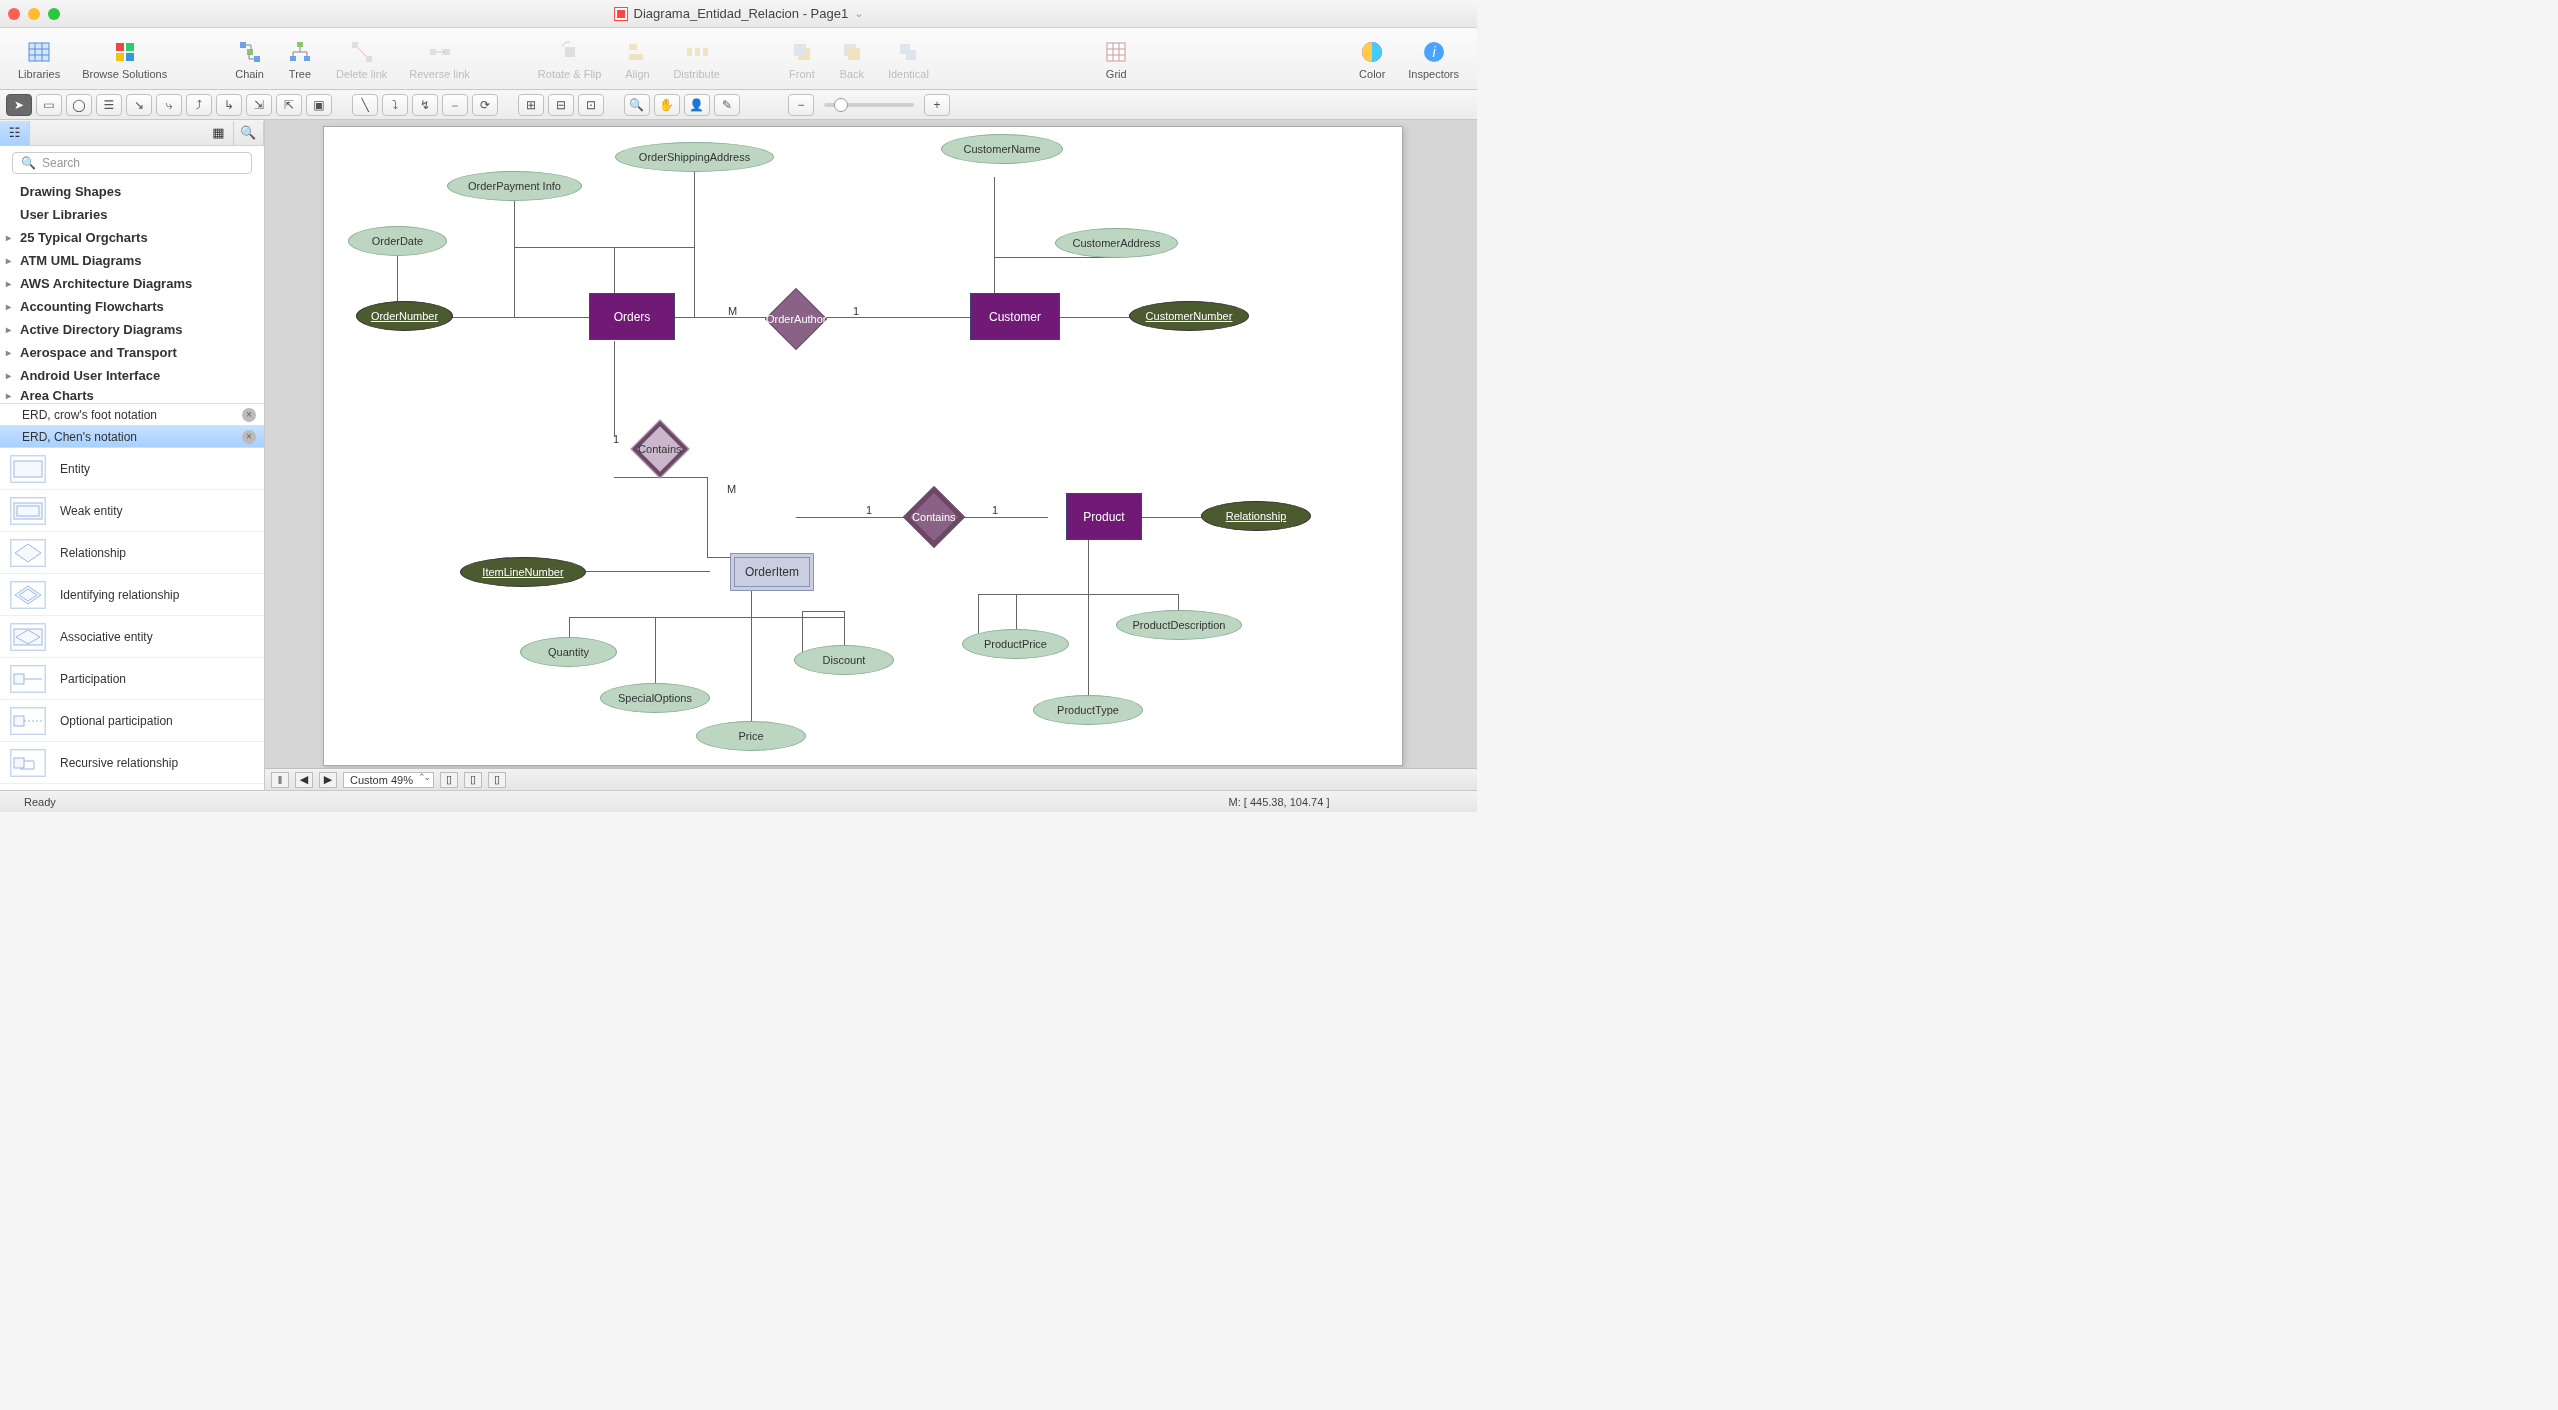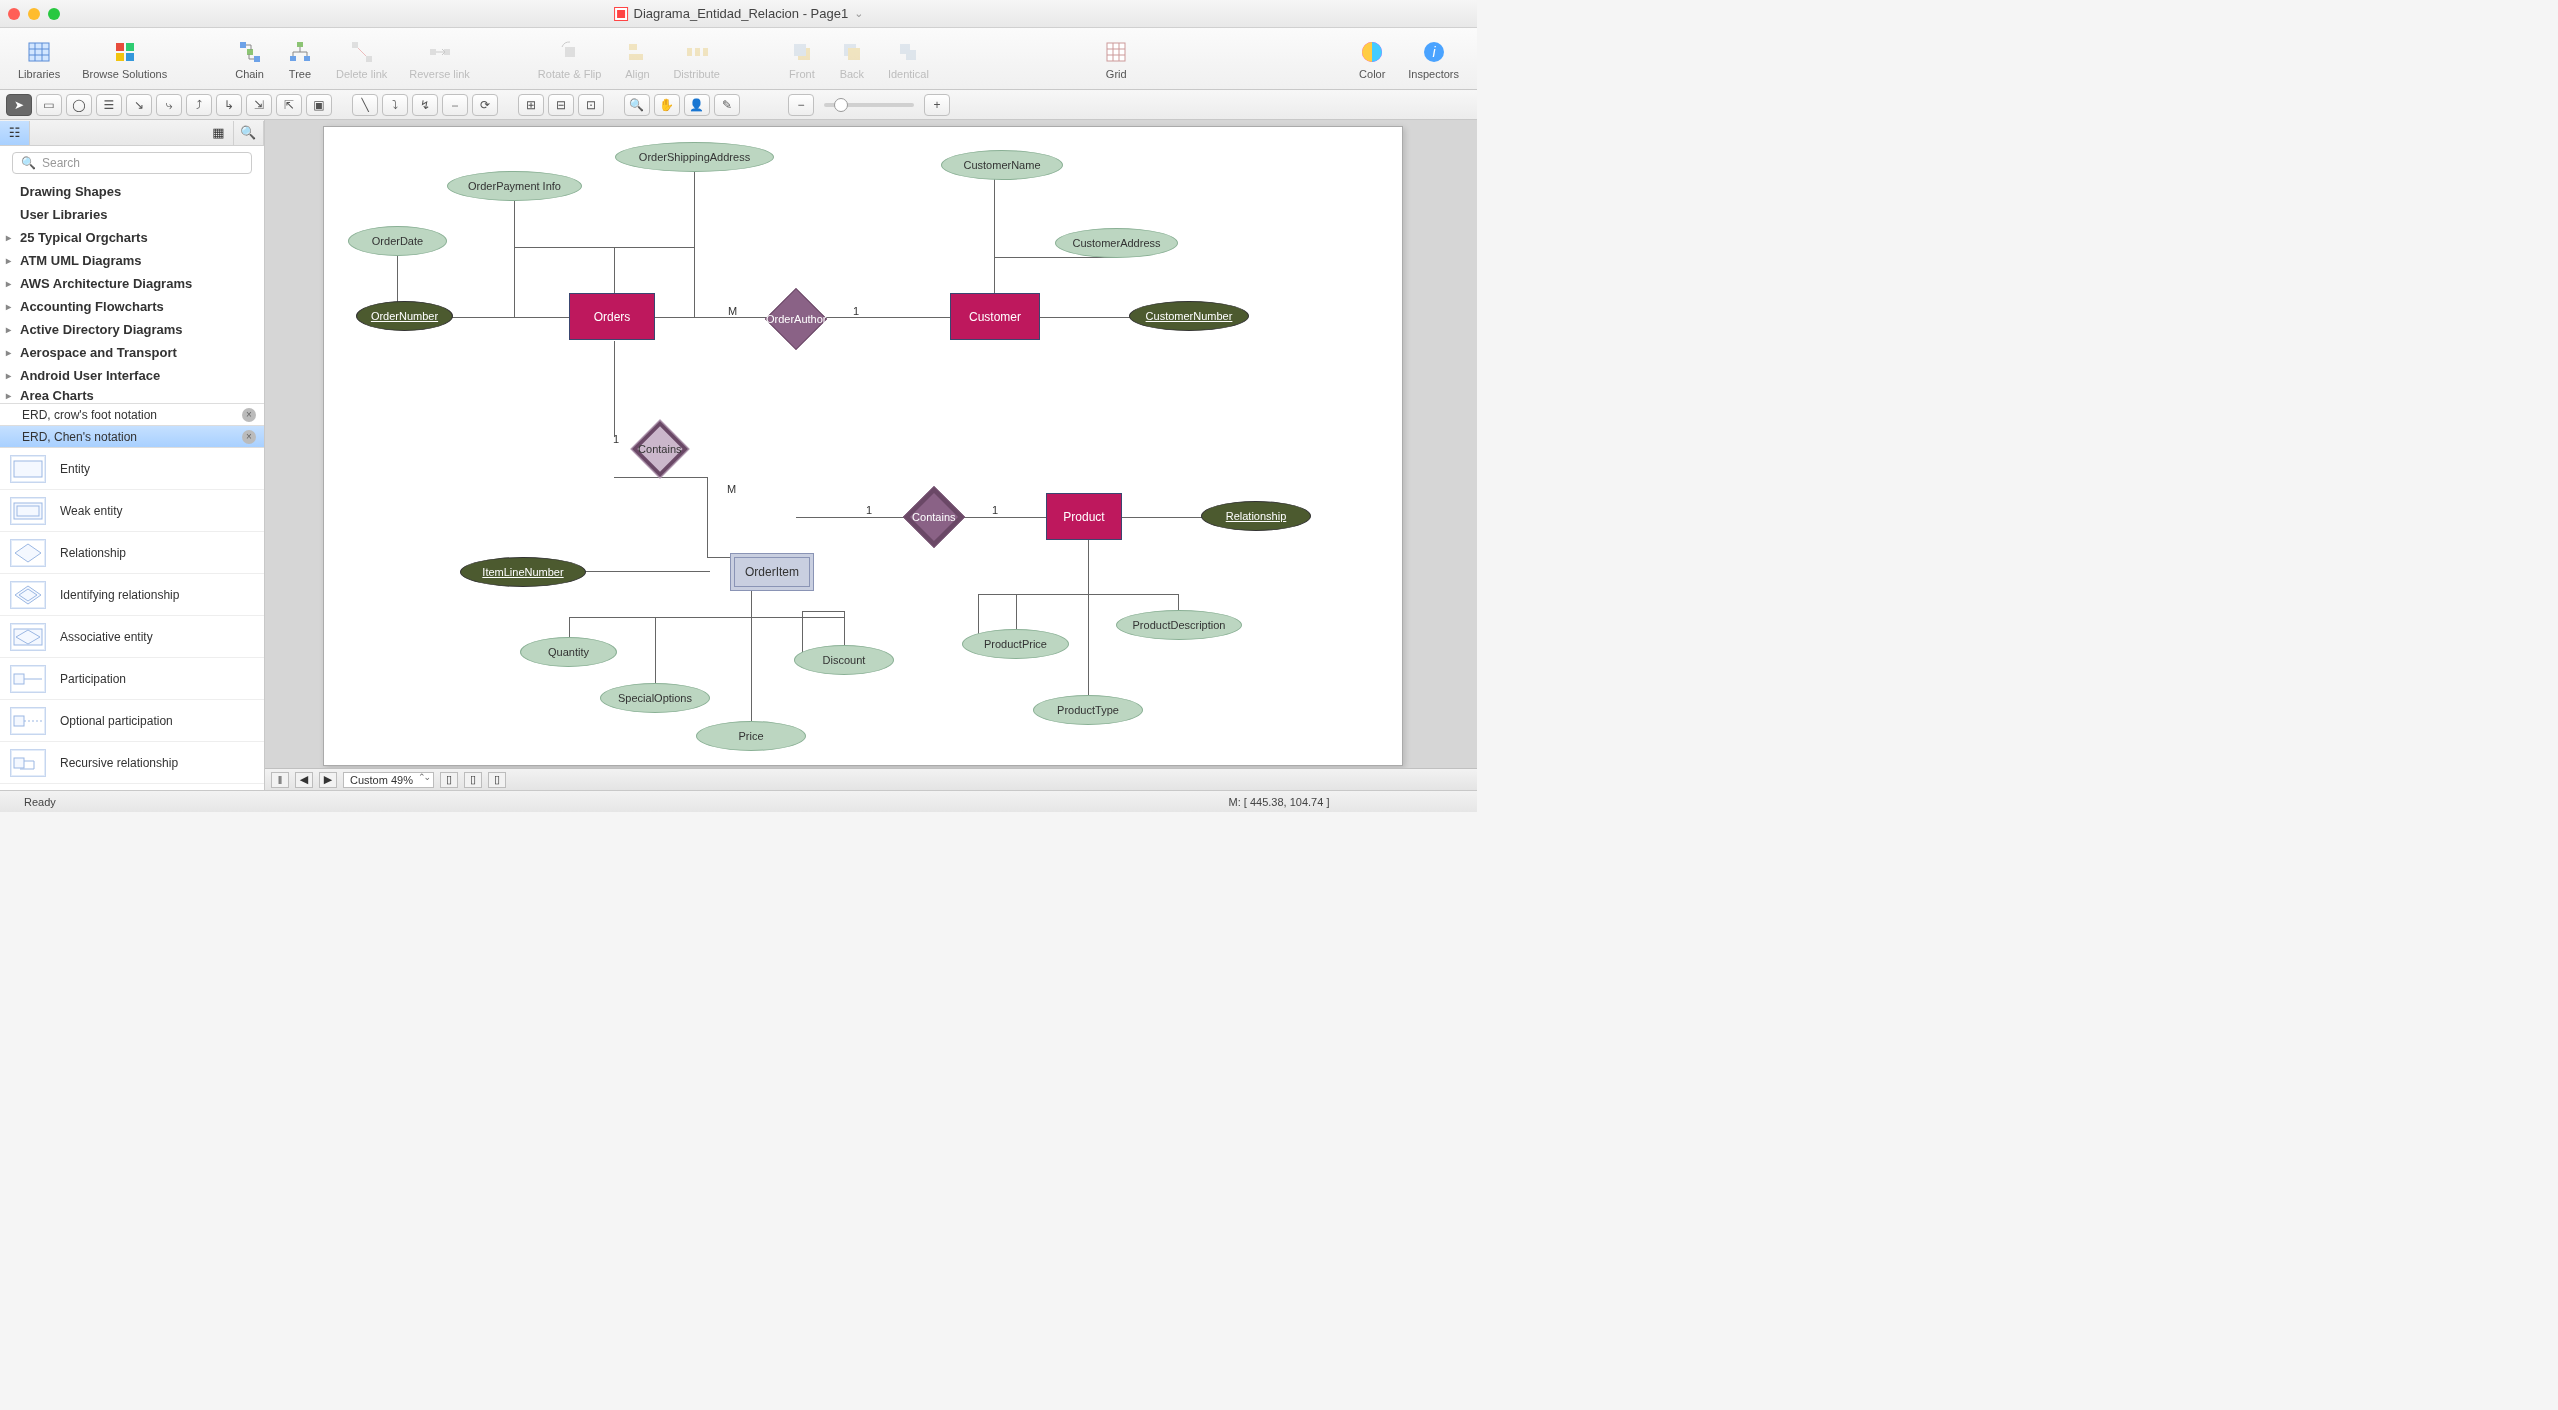--- a/index.html
+++ b/index.html
@@ -38,21 +38,21 @@
 .lib-row { height: 23px; display: flex; align-items: center; padding: 0 10px 0 20px; font-size: 13px; color: #333; position: relative; font-weight: bold; }
 .lib-row.expandable::before { content: "▸"; position: absolute; left: 6px; color: #888; font-size: 10px; }
 .lib-tab-row { height: 22px; display: flex; align-items: center; justify-content: space-between; padding: 0 8px 0 22px; font-size: 12px; border-top: 1px solid #ddd; }
 .lib-tab-row.active { background: linear-gradient(#c5e0ff, #a8d0ff); }
 .close-dot { width: 14px; height: 14px; border-radius: 50%; background: #bbb; color: #666; font-size: 10px; display: flex; align-items: center; justify-content: center; }
 .shapes { flex: 1; overflow-y: auto; border-top: 1px solid #ddd; }
 .shape-item { height: 42px; display: flex; align-items: center; gap: 14px; padding: 0 10px; border-bottom: 1px solid #eee; font-size: 12px; }
 .shape-swatch { width: 36px; height: 28px; background: #fff; border: 1px solid #c6d6ef; box-shadow: inset 0 0 0 1px #e3ecf9; display: flex; align-items: center; justify-content: center; }
 .canvas-wrap { flex: 1; background: #d6d6d6; position: relative; overflow: hidden; }
 .canvas { position: absolute; left: 58px; top: 6px; width: 1080px; height: 640px; background: #fff; border: 1px solid #aaa; box-shadow: 2px 2px 6px rgba(0,0,0,.15); }
-.entity { position: absolute; background: #be185d; color: #fff; font-size: 12px; display: flex; align-items: center; justify-content: center; border: 1px solid #3a4670; }
+.entity { position: absolute; background: #701a75; color: #fff; font-size: 12px; display: flex; align-items: center; justify-content: center; border: 1px solid #3a4670; margin-left: 20px; }
 .weak-entity { position: absolute; background: #c9cfe0; color: #333; font-size: 12px; display: flex; align-items: center; justify-content: center; border: 1px solid #8a94b5; box-shadow: inset 0 0 0 3px #c9cfe0, inset 0 0 0 4px #8a94b5; }
 .attr { position: absolute; background: #bcd6c1; color: #333; font-size: 11px; display: flex; align-items: center; justify-content: center; border: 1px solid #8ab095; border-radius: 50%; }
 .keyattr { position: absolute; background: #4c5a2f; color: #fff; font-size: 11px; display: flex; align-items: center; justify-content: center; border: 1px solid #333; border-radius: 50%; text-decoration: underline; }
 .diamond { position: absolute; background: #8a6286; color: #fff; font-size: 11px; display: flex; align-items: center; justify-content: center; border: 1px solid #6a4866; transform: rotate(45deg); }
 .diamond span { transform: rotate(-45deg); }
 .diamond.light { background: #cbb7cb; color: #333; border-color: #a98fa8; }
 .diamond.ident { box-shadow: inset 0 0 0 3px transparent, inset 0 0 0 4px #6a4866; }
 .line { position: absolute; background: #666; }
 .cardlbl { position: absolute; font-size: 11px; color: #333; }
 .statusbar { height: 22px; background: linear-gradient(#f2f2f2, #e6e6e6); border-top: 1px solid #c8c8c8; display: flex; align-items: center; font-size: 11px; color: #444; padding: 0 24px; gap: 24px; }
@@ -458,21 +458,21 @@
         </div>
       <div class="attr" style="left:123px;top:44px;width:135px;height:30px">
           <span>OrderPayment Info</span>
         </div>
       <div class="attr" style="left:291px;top:15px;width:159px;height:30px">
           <span>OrderShippingAddress</span>
         </div>
       <div class="keyattr" style="left:32px;top:174px;width:97px;height:30px">
           <span>OrderNumber</span>
         </div>
-      <div class="attr" style="left:617px;top:23px;width:122px;height:30px">
+      <div class="attr" style="left:617px;top:7px;width:122px;height:30px">
           <span>CustomerName</span>
         </div>
       <div class="attr" style="left:731px;top:101px;width:123px;height:30px">
           <span>CustomerAddress</span>
         </div>
       <div class="keyattr" style="left:805px;top:174px;width:120px;height:30px">
           <span>CustomerNumber</span>
         </div>
       <div class="keyattr" style="left:136px;top:430px;width:126px;height:30px">
           <span>ItemLineNumber</span>

